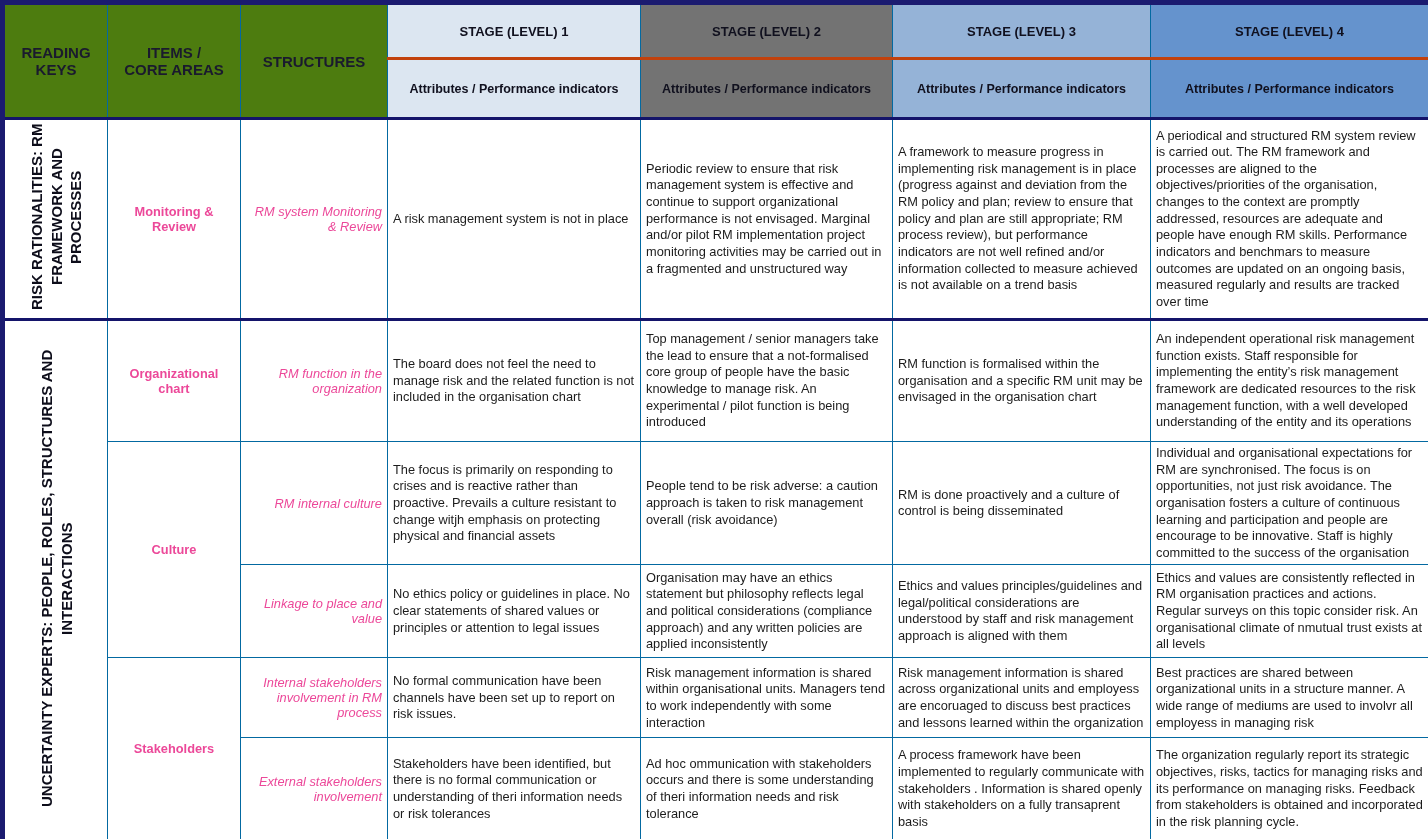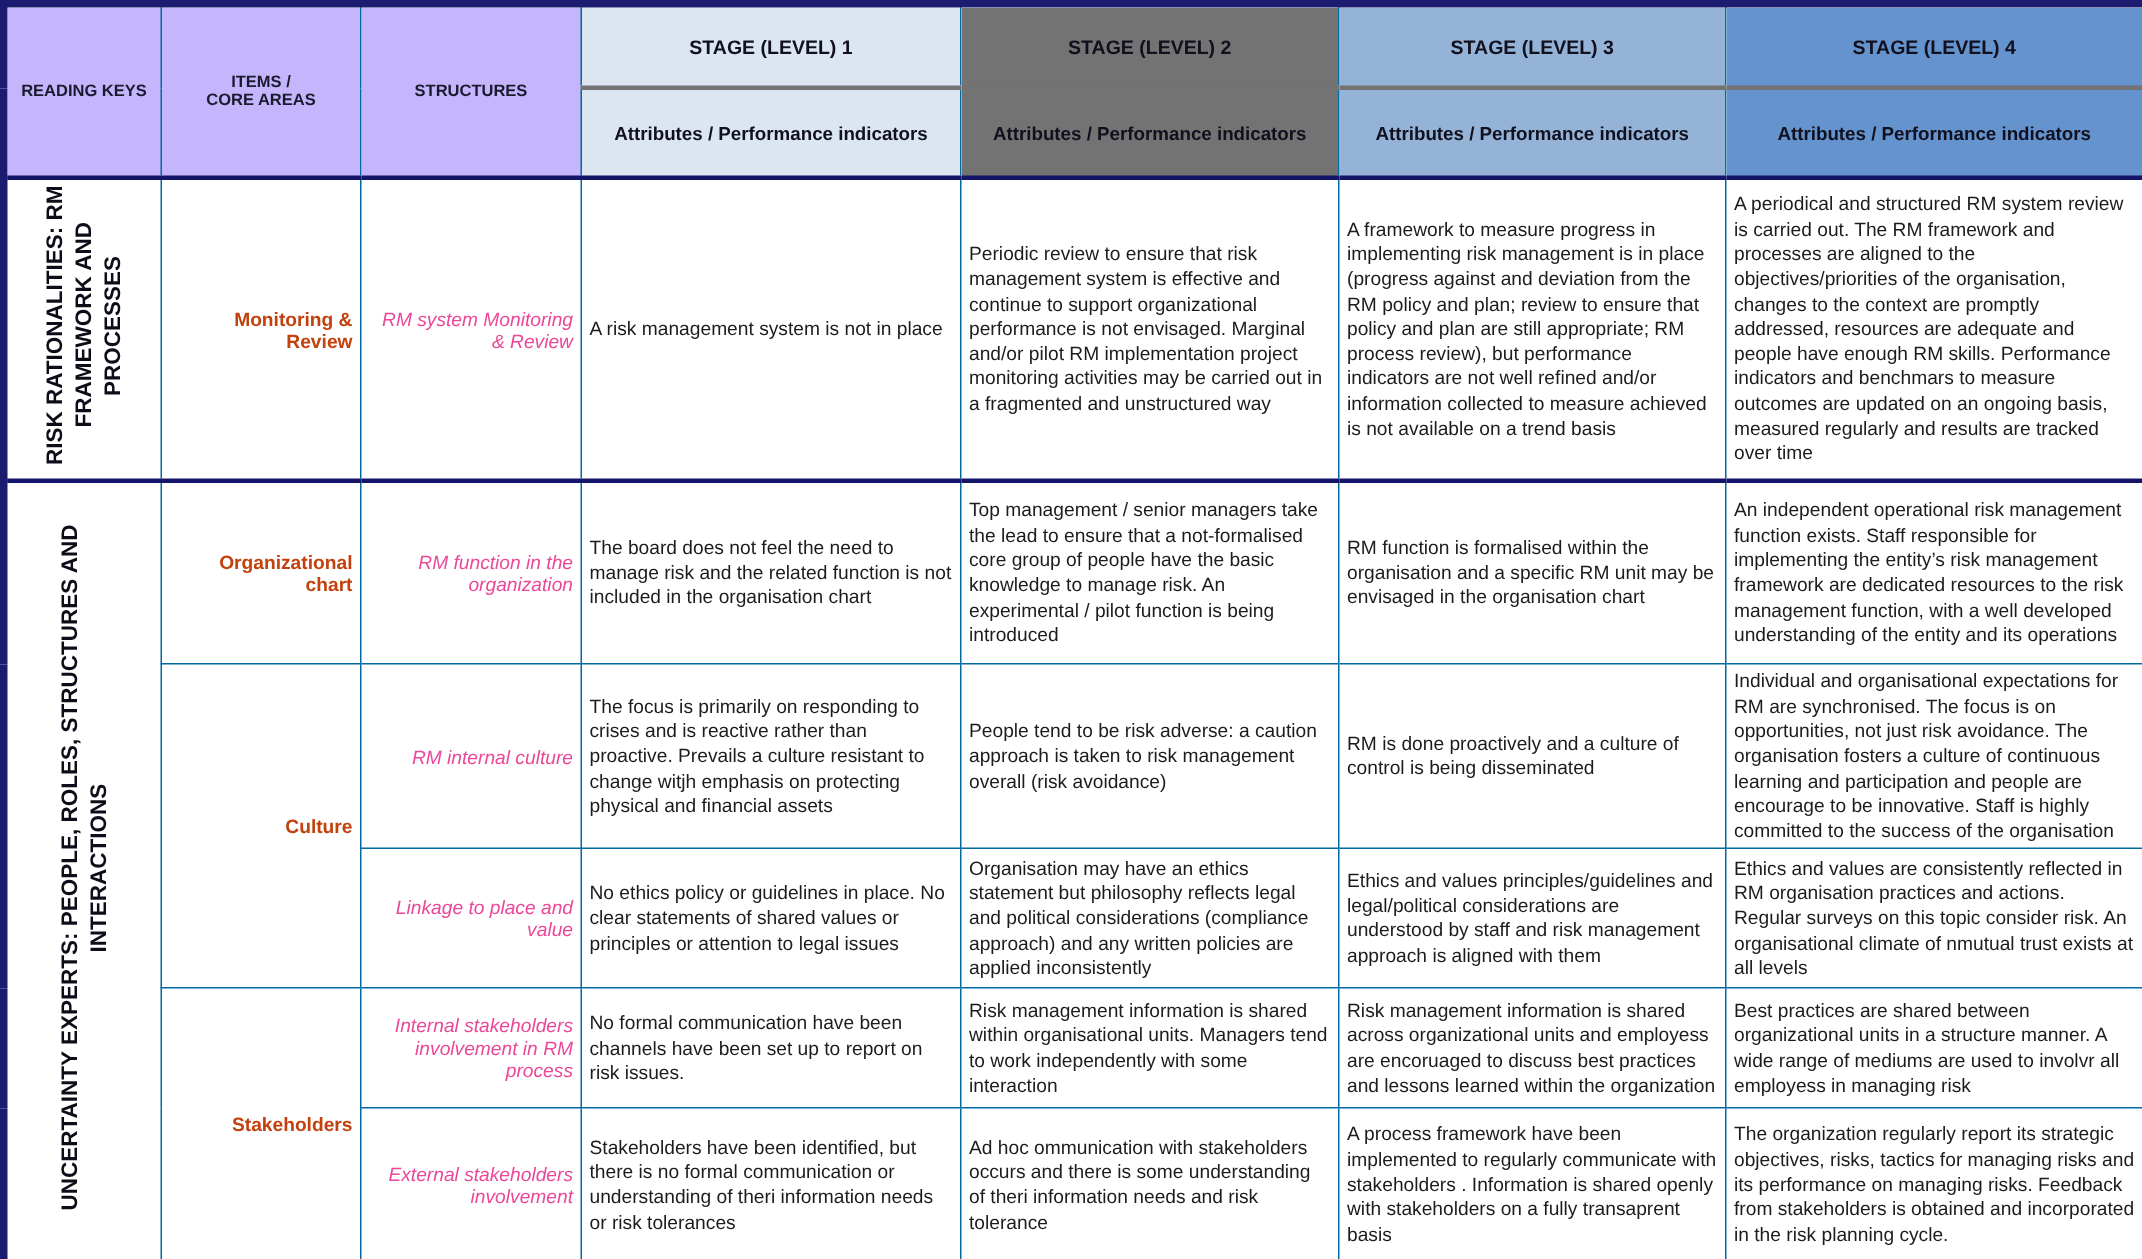--- a/index.html
+++ b/index.html
@@ -13,23 +13,23 @@
     background:#ffffff;
   }
   .matrix th,.matrix td{
     border:1px solid #0369a1;
     padding:3px 5px;
     vertical-align:middle;
     overflow:hidden;
   }
   
   .peach{
-    background:#c4b5fd;
+    background:#4d7c0f;
     font-weight:bold;
-    font-size:11px;
+    font-size:15px;
     text-align:center;
     color:#1a1a2e;
     white-space:pre-line;
   }
   .stage-title{
     font-weight:bold;
     font-size:13px;
     text-align:center;
     color:#10101e;
   }
@@ -49,21 +49,21 @@
   tr.r6{height:104px;}
   
   .s1{background:#dce6f1;}
   .s2{background:#737373;}
   .s3{background:#95b3d7;}
   .s4{background:#6593cd;}
   
   .stage-col{border-left:2px solid #111111;}
   .stage-first{border-left:4px double #111111;}
   
-  .matrix .hr2 th{border-top:3px solid #737373;}
+  .matrix .hr2 th{border-top:3px solid #c2410c;}
   .matrix tr.body-start td{border-top:3px solid #14146a;}
   
   .vkey{
     text-align:center;
     vertical-align:middle;
     padding:2px;
   }
   .vtext{
     display:inline-block;
     writing-mode:vertical-rl;
@@ -72,22 +72,22 @@
     font-size:15px;
     line-height:1.3;
     color:#0d0d1a;
     max-height:100%;
   }
   .vkey1 .vtext{max-height:188px;}
   .vkey2 .vtext{max-height:505px;}
   .item{
     font-weight:bold;
     font-size:12.8px;
-    text-align:right;
-    color:#c2410c;
+    text-align:center;
+    color:#ec4899;
   }
   .desc{
     font-style:italic;
     font-size:12.8px;
     text-align:right;
     color:#ec4899;
     margin-left:24px;
   }
   .cell{
     font-size:12.8px;

